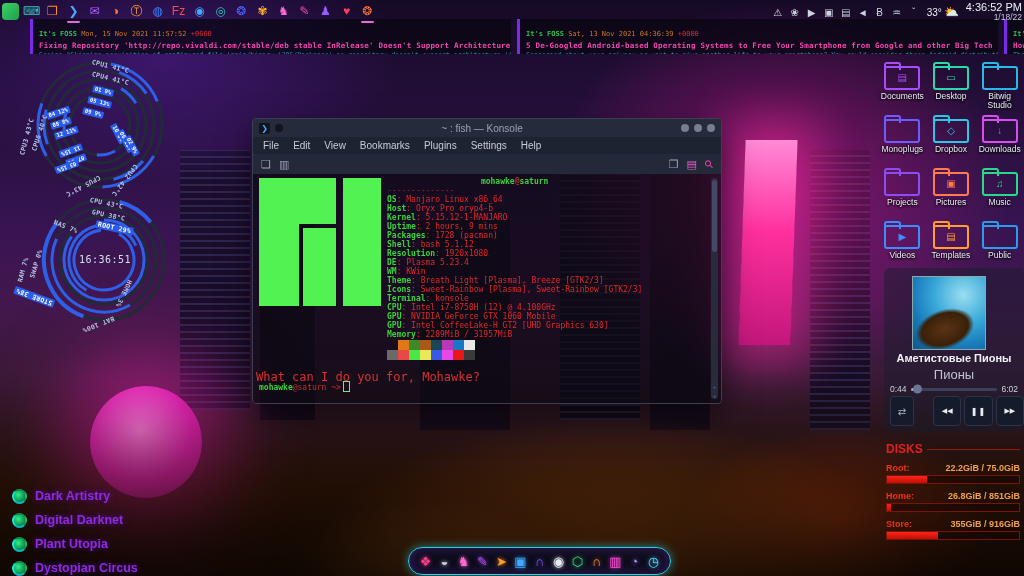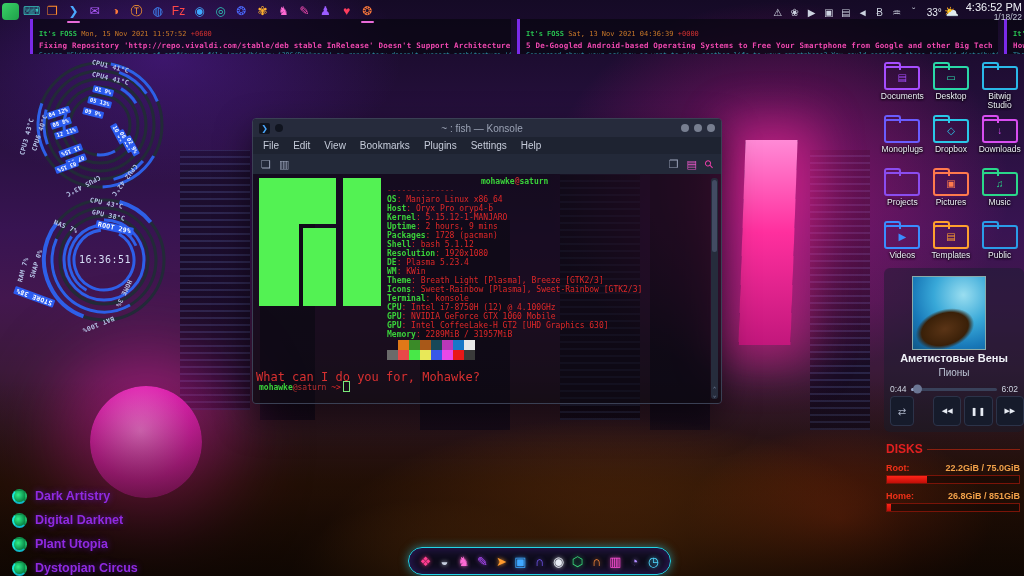--- a/index.html
+++ b/index.html
@@ -110,21 +110,21 @@
   .dlabel{margin-top:2px;font-size:8.5px;line-height:9px;color:#eceef6;text-shadow:0 1px 2px #000,0 0 3px #000;}
 
   
   #player{position:absolute;left:884px;top:268px;width:140px;height:164px;z-index:3;
     background:rgba(22,28,44,.45);border-radius:6px;}
   #album{position:absolute;left:28px;top:8px;width:72px;height:72px;border:1px solid #8aa;overflow:hidden;
     background:radial-gradient(circle at 70% 25%,#9adef0,#38a8d8 40%,#1878b8 70%,#105888);}
   #album::after{content:"";position:absolute;left:-8px;top:28px;width:90px;height:50px;
     background:radial-gradient(ellipse 40px 26px at 45% 45%,#5a3416,#3a2008 60%,transparent 75%);transform:rotate(-18deg);}
   #ptitle{position:absolute;left:0;right:0;top:84px;text-align:center;font-size:11px;font-weight:bold;color:#f0f2f8;}
-  #partist{position:absolute;left:0;right:0;top:99px;text-align:center;font-size:10px;color:#bcc4d4;}
+  #partist{position:absolute;left:0;right:0;top:99px;text-align:center;font-size:13px;color:#bcc4d4;}
   #pbar-row{position:absolute;left:6px;right:6px;top:116px;display:flex;align-items:center;gap:4px;font-size:8.5px;color:#cdd3e0;}
   #pbar{flex:1;height:3px;background:#39415a;border-radius:2px;position:relative;}
   #pfill{position:absolute;left:0;top:0;bottom:0;width:8%;background:#9aa6c8;border-radius:2px;}
   #pknob{position:absolute;left:8%;top:50%;width:9px;height:9px;border-radius:50%;background:#6b7694;transform:translate(-4px,-50%);}
   #pbtns{position:absolute;left:6px;right:0;top:128px;display:flex;gap:3px;}
   .pbtn{height:28px;background:#161b2b;border:1px solid #2c3349;border-radius:4px;color:#e8ecf4;
     display:flex;align-items:center;justify-content:center;font-size:10px;}
   #btn-shuffle{width:26px;margin-right:16px;color:#aab2c6;}
   #btn-prev,#btn-pause,#btn-next{width:31px;}
 
@@ -440,21 +440,21 @@
         <div class="fwrap">
           <div class="ftab" style="border-color: rgb(42, 156, 232);"></div>
           <div class="fbody" style="border-color: rgb(42, 156, 232); color: rgb(42, 156, 232);"></div>
         </div>
         <div class="dlabel">Public</div>
       </div>
     </div>
 
   <div id="player">
     <div id="album"></div>
-    <div id="ptitle">Аметистовые Вены</div>
+    <div id="ptitle">Аметистовые Пионы</div>
     <div id="partist">Пионы</div>
     <div id="pbar-row">
       <span>0:44</span>
       <span id="pbar">
           <span id="pfill" style="width: 8%;"></span>
           <span id="pknob" style="left: 8%;"></span>
         </span>
       <span>6:02</span>
     </div>
     <div id="pbtns">
@@ -479,20 +479,29 @@
             <div class="dfill" style="width: 30%;"></div>
           </div>
         </div>
         <div class="drow">
           <div class="dtop">
             <span class="dlab">Home:</span>
             <span class="dval">26.8GiB / 851GiB</span>
           </div>
           <div class="dbar">
             <div class="dfill" style="width: 3%;"></div>
+          </div>
+        </div>
+        <div class="drow">
+          <div class="dtop">
+            <span class="dlab">Store:</span>
+            <span class="dval">355GiB / 916GiB</span>
+          </div>
+          <div class="dbar">
+            <div class="dfill" style="width: 39%;"></div>
           </div>
         </div>
       </div>
   </div>
 
   <div id="shortcuts">
       <div class="scut">
         <span class="globe"></span>
         <span class="sclabel">Dark Artistry</span>
       </div>

